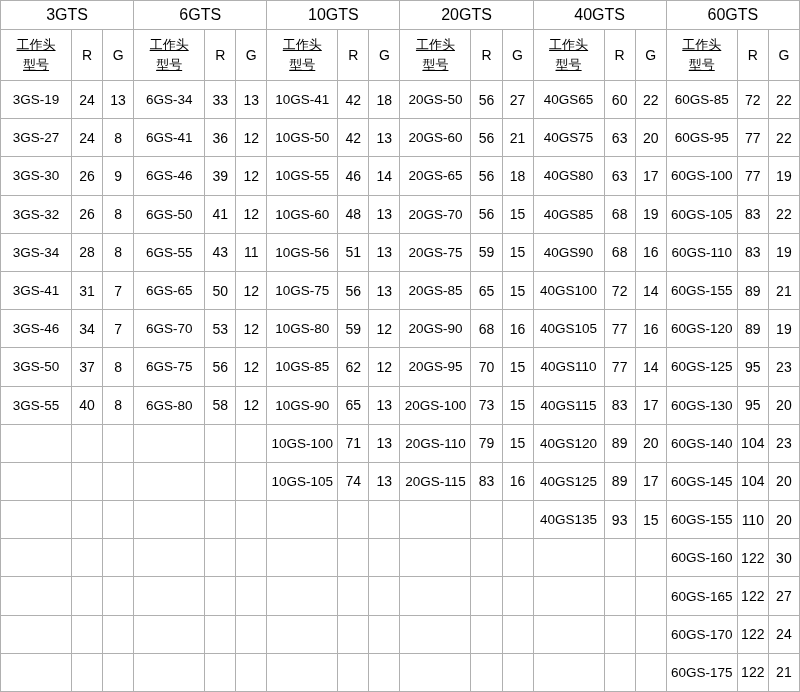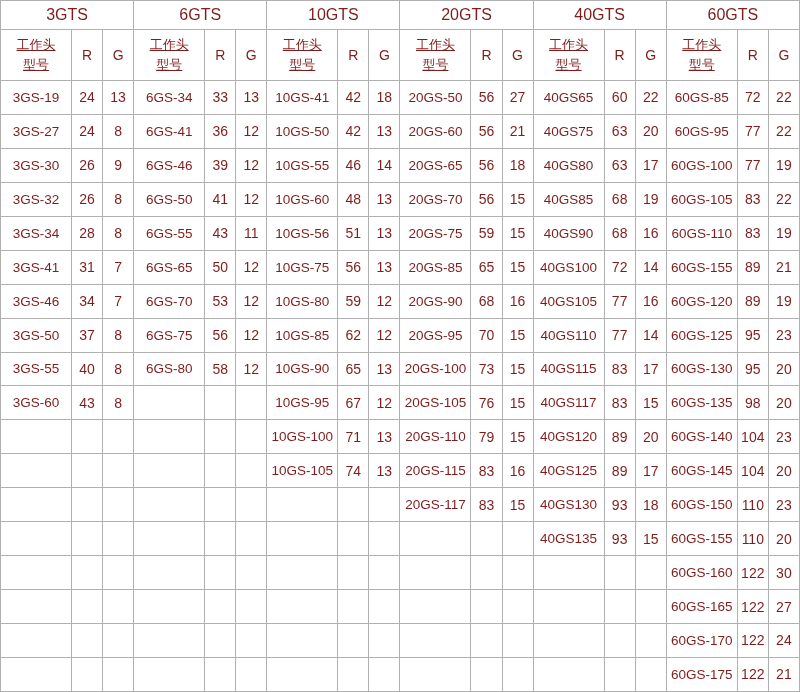--- a/index.html
+++ b/index.html
@@ -1,21 +1,21 @@
 <!DOCTYPE html>
 <html><head>
 <meta charset="utf-8">
 <style>
   html,body{margin:0;padding:0;background:#ffffff;}
   .page{width:800px;height:692px;overflow:hidden;background:#ffffff;}
   table.spec{
     width:800px;height:692px;
     border-collapse:collapse;table-layout:fixed;
     font-family:"Liberation Sans", sans-serif;
-    color:#7f1d1d;background:#ffffff;
+    color:#000000;background:#ffffff;
   }
   table.spec th, table.spec td{
     border:1px solid #b0b0b0;
     text-align:center;vertical-align:middle;
     font-weight:normal;padding:0;overflow:hidden;
   }
   th.group-th{height:28px;font-size:16px;}
   th.sub-th{height:50px;font-size:14px;}
   th.sub-model{white-space:pre-line;font-size:13px;line-height:1.55;text-decoration:underline;}
   td.c-model{font-size:13.5px;}
@@ -257,40 +257,20 @@
           <td class="c-num">73</td>
           <td class="c-num">15</td>
           <td class="c-model">40GS115</td>
           <td class="c-num">83</td>
           <td class="c-num">17</td>
           <td class="c-model">60GS-130</td>
           <td class="c-num">95</td>
           <td class="c-num">20</td>
         </tr>
         <tr>
-          <td class="c-model">3GS-60</td>
-          <td class="c-num">43</td>
-          <td class="c-num">8</td>
-          <td class="c-model"></td>
-          <td class="c-num"></td>
-          <td class="c-num"></td>
-          <td class="c-model">10GS-95</td>
-          <td class="c-num">67</td>
-          <td class="c-num">12</td>
-          <td class="c-model">20GS-105</td>
-          <td class="c-num">76</td>
-          <td class="c-num">15</td>
-          <td class="c-model">40GS117</td>
-          <td class="c-num">83</td>
-          <td class="c-num">15</td>
-          <td class="c-model">60GS-135</td>
-          <td class="c-num">98</td>
-          <td class="c-num">20</td>
-        </tr>
-        <tr>
           <td class="c-model"></td>
           <td class="c-num"></td>
           <td class="c-num"></td>
           <td class="c-model"></td>
           <td class="c-num"></td>
           <td class="c-num"></td>
           <td class="c-model">10GS-100</td>
           <td class="c-num">71</td>
           <td class="c-num">13</td>
           <td class="c-model">20GS-110</td>
@@ -326,40 +306,20 @@
         <tr>
           <td class="c-model"></td>
           <td class="c-num"></td>
           <td class="c-num"></td>
           <td class="c-model"></td>
           <td class="c-num"></td>
           <td class="c-num"></td>
           <td class="c-model"></td>
           <td class="c-num"></td>
           <td class="c-num"></td>
-          <td class="c-model">20GS-117</td>
-          <td class="c-num">83</td>
-          <td class="c-num">15</td>
-          <td class="c-model">40GS130</td>
-          <td class="c-num">93</td>
-          <td class="c-num">18</td>
-          <td class="c-model">60GS-150</td>
-          <td class="c-num">110</td>
-          <td class="c-num">23</td>
-        </tr>
-        <tr>
-          <td class="c-model"></td>
-          <td class="c-num"></td>
-          <td class="c-num"></td>
-          <td class="c-model"></td>
-          <td class="c-num"></td>
-          <td class="c-num"></td>
-          <td class="c-model"></td>
-          <td class="c-num"></td>
-          <td class="c-num"></td>
           <td class="c-model"></td>
           <td class="c-num"></td>
           <td class="c-num"></td>
           <td class="c-model">40GS135</td>
           <td class="c-num">93</td>
           <td class="c-num">15</td>
           <td class="c-model">60GS-155</td>
           <td class="c-num">110</td>
           <td class="c-num">20</td>
         </tr>

